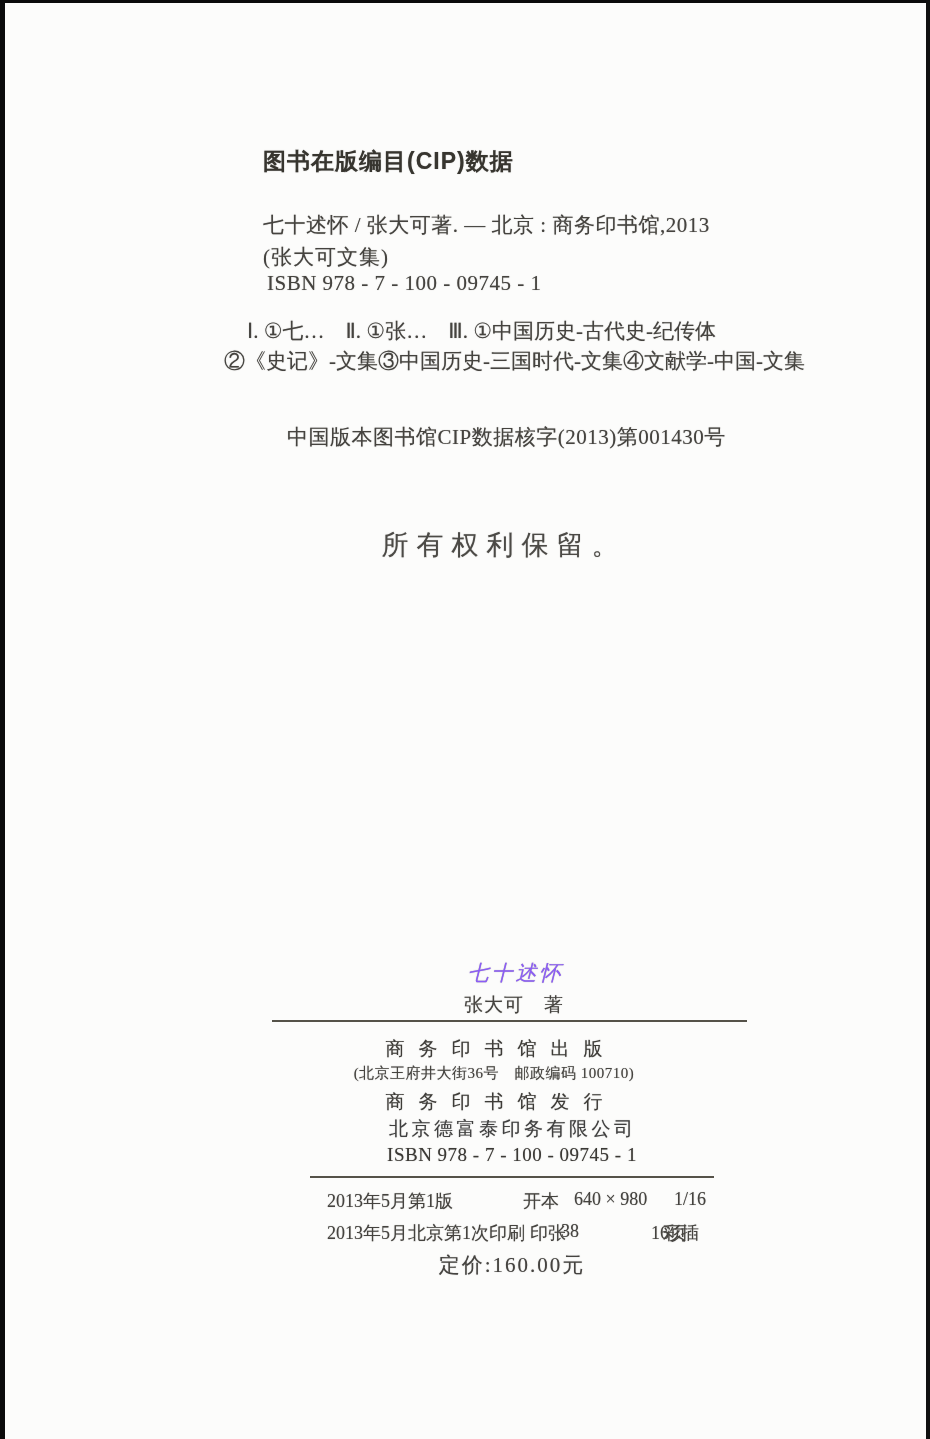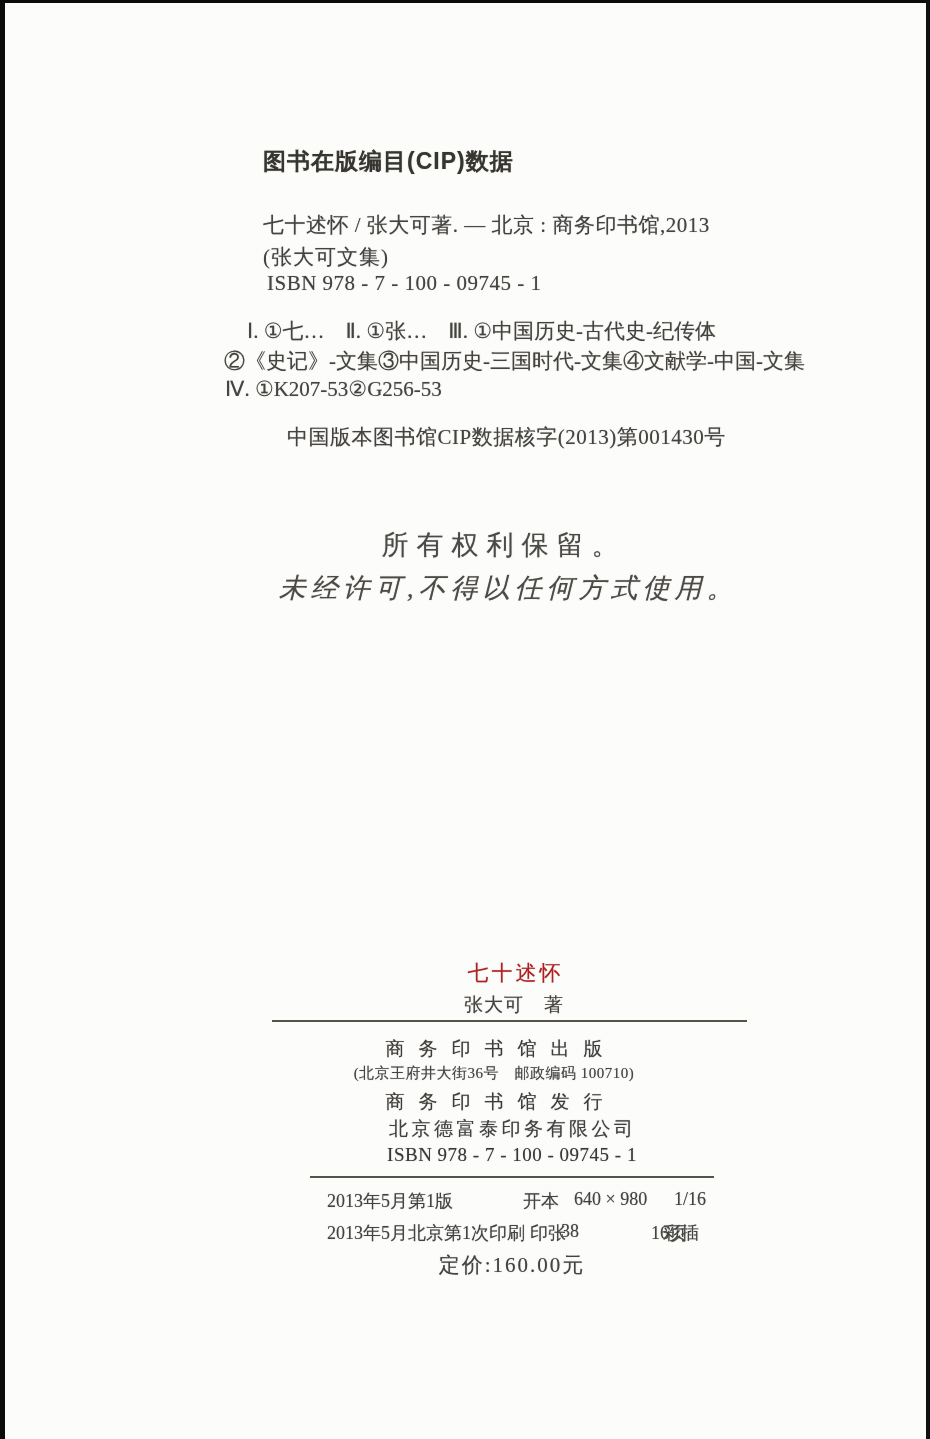--- a/index.html
+++ b/index.html
@@ -44,21 +44,21 @@
     left:500px; top:527px;
     font-size:27px; letter-spacing:8px; padding-left:8px;
     color:#4c4a46;
   }
   .rights-line2 {
     left:506px; top:570px;
     font-size:27px; font-style:italic; letter-spacing:5px; padding-left:5px;
     color:#4c4a46;
   }
 
-  .colo-title  { left:514px; top:959px;  font-size:21px; letter-spacing:3px; padding-left:3px; color:#b91c1c; }
+  .colo-title  { left:514px; top:959px;  font-size:21px; letter-spacing:3px; padding-left:3px; color:#8b5cf6;font-style:italic; }
   .colo-author { left:514px; top:992px;  font-size:19px; letter-spacing:1px; }
 
   .rule { position:absolute; height:2px; background:#555249; }
   .rule-1 { left:272px; top:1020px; width:475px; }
   .rule-2 { left:310px; top:1176px; width:404px; }
 
   .colo-publisher   { left:494px; top:1036px; font-size:19px; letter-spacing:14px; padding-left:14px; color:#3e3c38; }
   .colo-address     { left:494px; top:1064px; font-size:15px; letter-spacing:0.5px; }
   .colo-distributor { left:494px; top:1089px; font-size:19px; letter-spacing:14px; padding-left:14px; color:#3e3c38; }
   .colo-printer     { left:511px; top:1116px; font-size:19px; letter-spacing:3.5px; padding-left:3.5px; color:#404040; }
@@ -88,26 +88,24 @@
   <div class="edge-left"></div>
   <div class="edge-right"></div>
 
   <div class="cip-header soft">图书在版编目(CIP)数据</div>
   <div class="bib-line1 soft">七十述怀 / 张大可著. — 北京 : 商务印书馆,2013</div>
   <div class="bib-line2 soft">(张大可文集)</div>
   <div class="bib-isbn soft">ISBN 978 - 7 - 100 - 09745 - 1</div>
 
   <div class="class-line1 soft">Ⅰ. ①七…　Ⅱ. ①张…　Ⅲ. ①中国历史-古代史-纪传体</div>
   <div class="class-line2 soft">②《史记》-文集③中国历史-三国时代-文集④文献学-中国-文集</div>
-  <div class="class-line3 soft">Ⅳ. ①K207-53②G256-53</div>
 
   <div class="cip-number soft">中国版本图书馆CIP数据核字(2013)第001430号</div>
 
   <div class="centered rights-line1 soft">所有权利保留。</div>
-  <div class="centered rights-line2 soft">未经许可,不得以任何方式使用。</div>
 
   <div class="centered colo-title soft">七十述怀</div>
   <div class="centered colo-author soft">张大可　著</div>
 
   <div class="rule rule-1"></div>
 
   <div class="centered colo-publisher soft">商务印书馆出版</div>
   <div class="centered colo-address soft">(北京王府井大街36号　邮政编码 100710)</div>
   <div class="centered colo-distributor soft">商务印书馆发行</div>
   <div class="centered colo-printer soft">北京德富泰印务有限公司</div>

